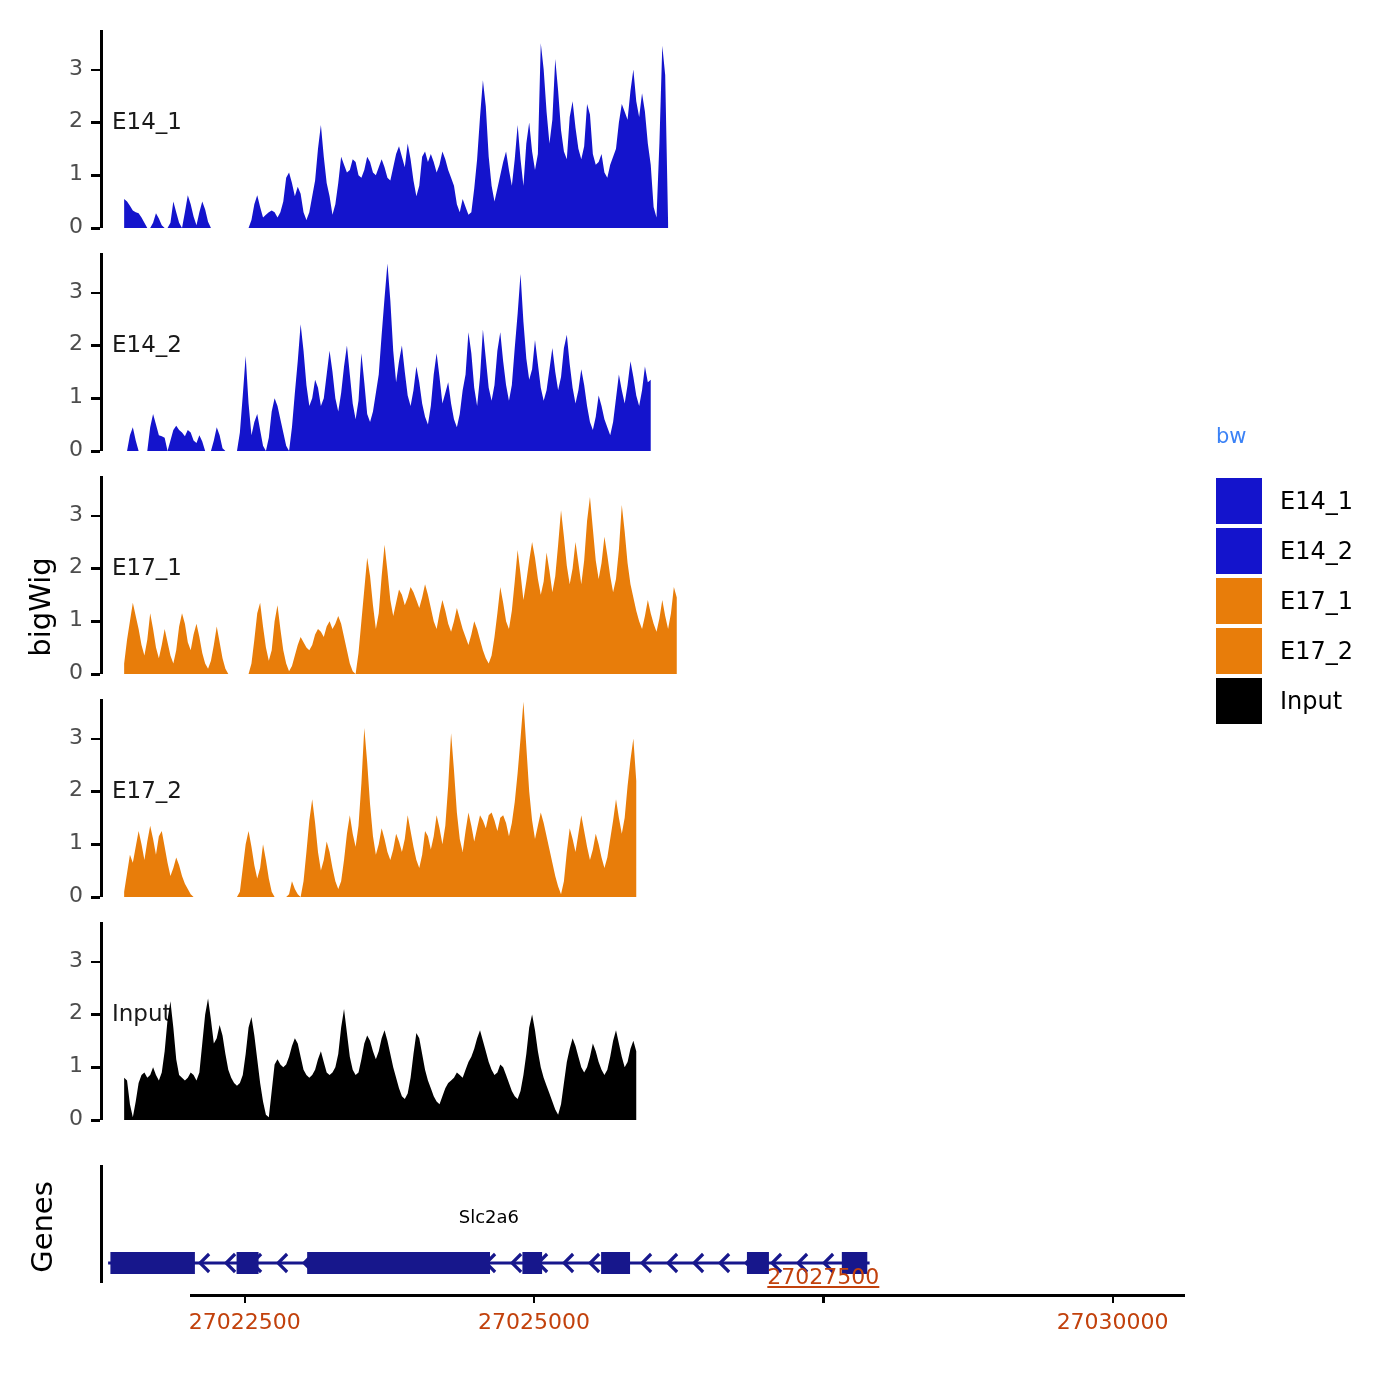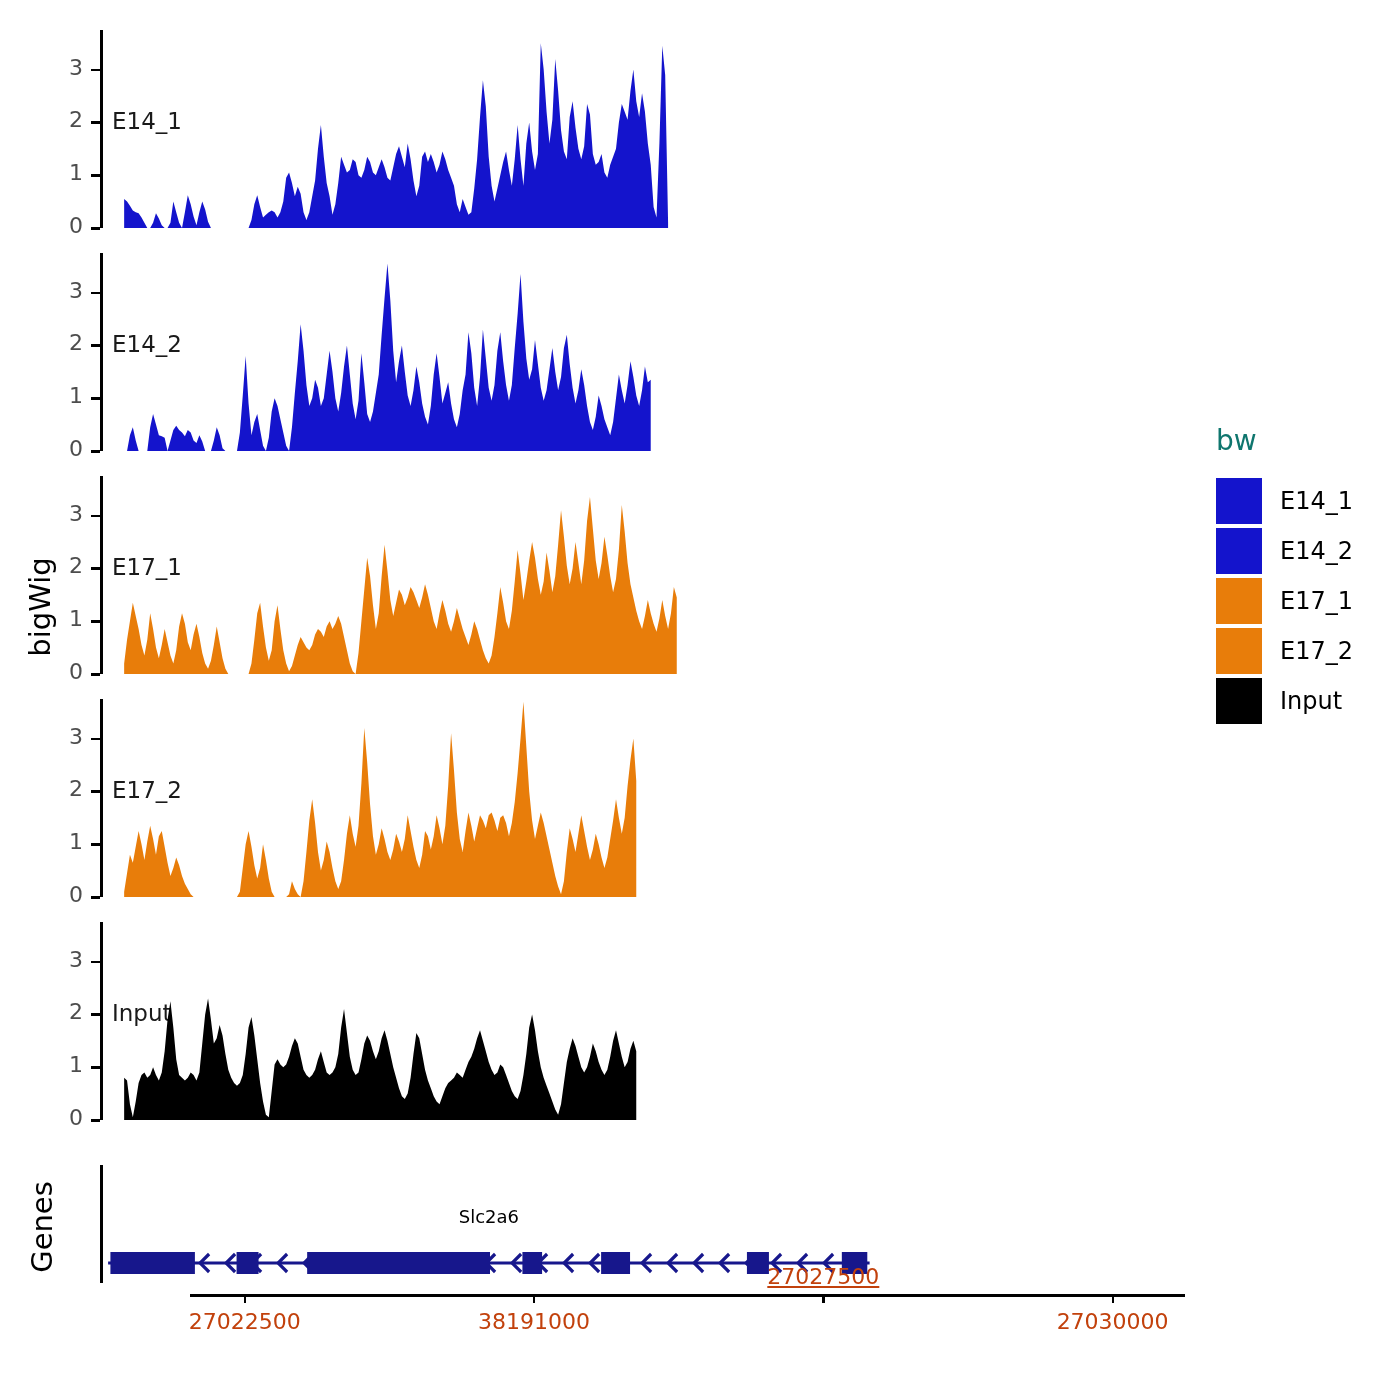--- a/index.html
+++ b/index.html
@@ -43,22 +43,22 @@
   }
   .gene-label{
     position:absolute;
     font-size:18px;
     color:#000;
     white-space:nowrap;
     text-align:center;
   }
   .legend-title{
     position:absolute;
-    font-size:28px;
-    color:#0f766e;
+    font-size:21px;
+    color:#3b82f6;
     white-space:nowrap;
   }
   .legend-item-label{
     position:absolute;
     font-size:24px;
     color:#000;
     white-space:nowrap;
   }
   .legend-swatch{position:absolute;}
   svg{display:block;}
@@ -200,21 +200,21 @@
         <rect x="741.8314606741574" y="7" width="25.460674157303288" height="22" fill="#17178c"></rect>
       </svg>
       <div class="gene-label" style="left: 388.854px; top: 1200px; width: 200px; margin-top: 6px;">Slc2a6</div>
     </div>
 
   <div id="xaxis">
       <div class="axis-line" style="left: 190px; top: 1294px; height: 3px; width: 995px;"></div>
       <div class="tick-mark" style="left: 243.663px; top: 1294px; width: 2.5px; height: 9px;"></div>
       <div class="xtick-label" style="left: 134.663px; top: 1309px; width: 220px;">27022500</div>
       <div class="tick-mark" style="left: 532.989px; top: 1294px; width: 2.5px; height: 9px;"></div>
-      <div class="xtick-label" style="left: 423.989px; top: 1309px; width: 220px;">38191000</div>
+      <div class="xtick-label" style="left: 423.989px; top: 1309px; width: 220px;">27025000</div>
       <div class="tick-mark" style="left: 822.315px; top: 1294px; width: 2.5px; height: 9px;"></div>
       <div class="xtick-label" style="left: 713.315px; top: 1264px; width: 220px; text-decoration: underline;">27027500</div>
       <div class="tick-mark" style="left: 1111.64px; top: 1294px; width: 2.5px; height: 9px;"></div>
       <div class="xtick-label" style="left: 1002.64px; top: 1309px; width: 220px; text-align: center;">27030000</div>
     </div>
 
 
   <div id="legend">
       <div class="legend-title" style="left: 1216px; top: 424px;">bw</div>
       <div class="legend-swatch" style="left: 1216px; top: 478px; width: 46px; height: 46px; background: rgb(20, 20, 204);"></div>

